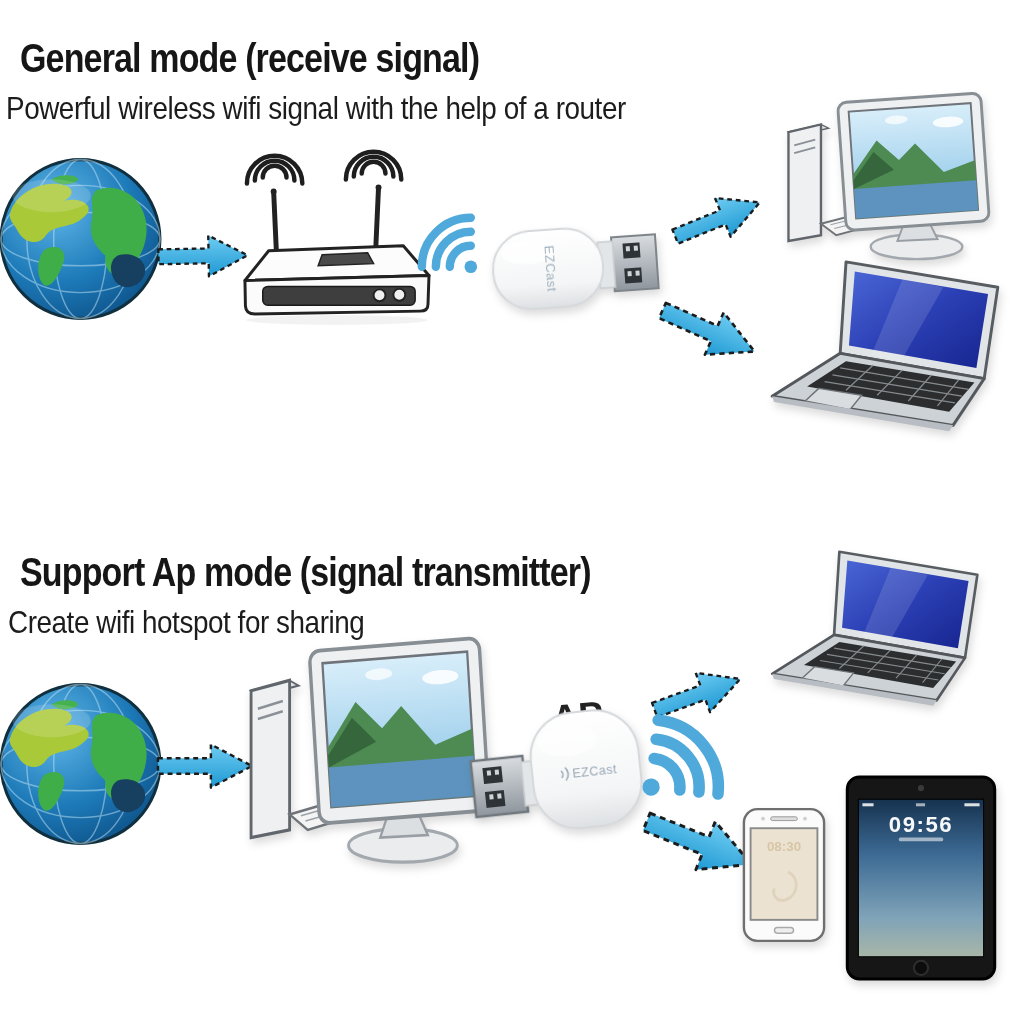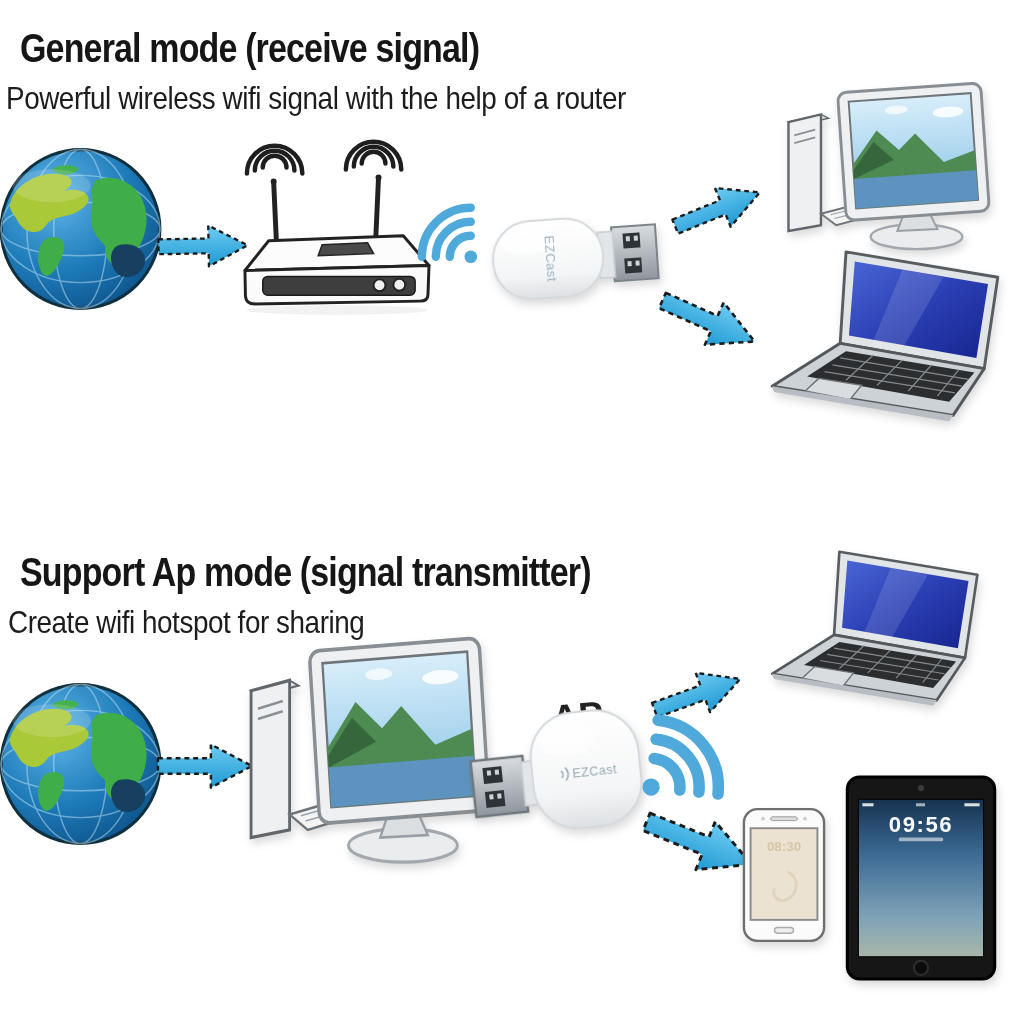--- a/index.html
+++ b/index.html
@@ -120,21 +120,21 @@
           <line x1="150" y1="115" x2="124" y2="141"></line>
           <line x1="180" y1="120" x2="156" y2="147"></line>
           <line x1="208" y1="125" x2="186" y2="152"></line>
         </g>
         <polygon points="64,134 108,141 96,156 50,147" fill="#d9dde0" stroke="#6f7478" stroke-width="1.5"></polygon>
         <polygon points="16,142 202,172 198,178 18,148" fill="#b7bdc2"></polygon>
       </symbol>
     </defs>
   </svg>
 
-  <div class="abs" style="left:0;top:0;width:1012px;height:470px;text-align:right;">
+  <div class="abs" style="left:0;top:10px;width:1012px;height:470px;text-align:right;">
     <div class="abs title" style="left:20px;top:26px;">General mode (receive signal)</div>
     <div class="abs subtitle" style="left:6px;top:80px;">Powerful wireless wifi signal with the help of a router</div>
 
     <svg class="abs" style="left:-2px;top:143px" width="165" height="172" viewBox="0 0 160 160">
         <use href="#globeSym"></use>
       </svg>
 
     <svg class="abs" style="left:156px;top:220px;transform:rotate(-1deg)" width="94" height="52" viewBox="0 0 100 56">
         <use href="#arrowSym"></use>
       </svg>

